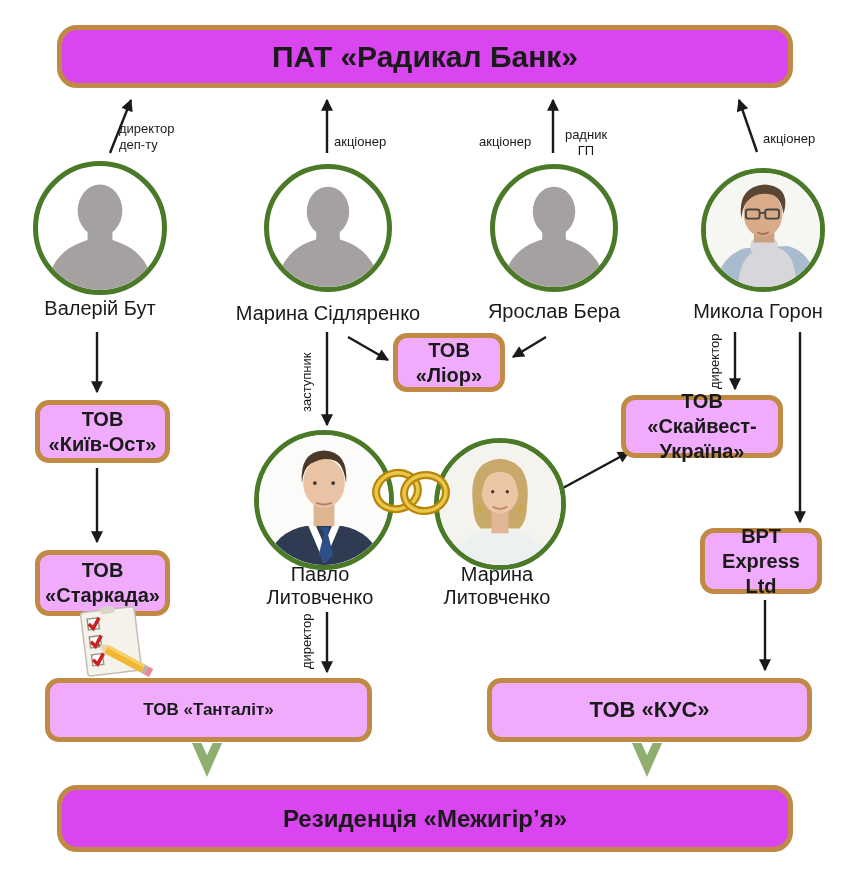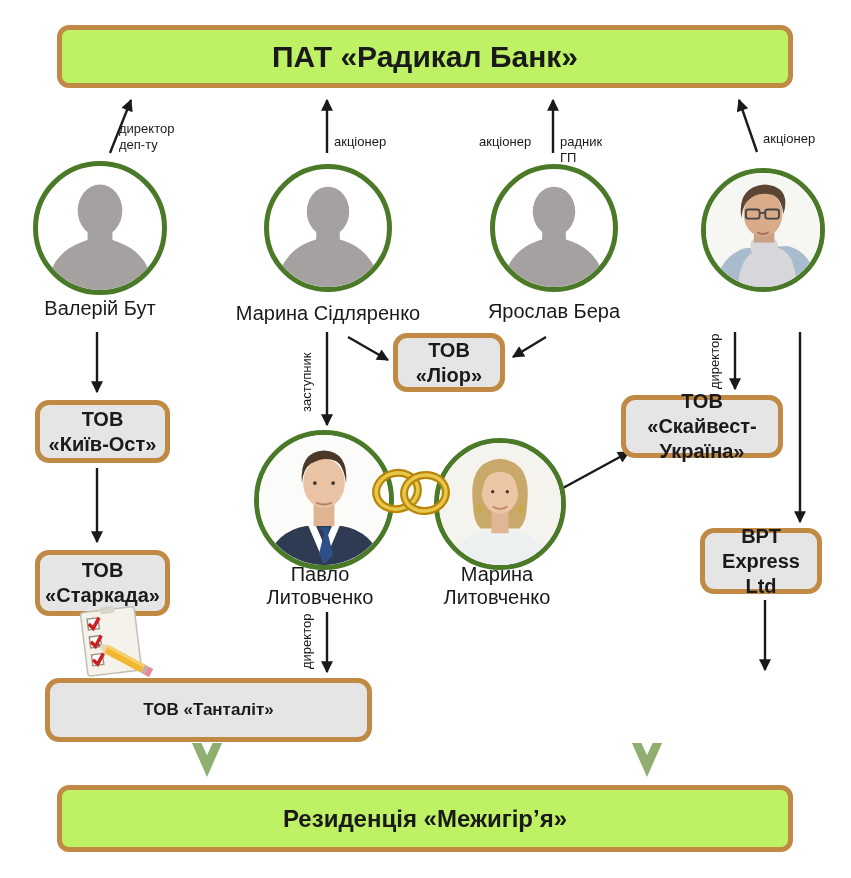--- a/index.html
+++ b/index.html
@@ -1,24 +1,24 @@
 <!DOCTYPE html>
 <html><head>
 <meta charset="utf-8">
 <style>
   html,body{margin:0;padding:0;background:#fff;}
   body{font-family:"Liberation Sans", sans-serif; color:#1a1a1a;}
   .canvas{position:relative;width:851px;height:878px;background:#fff;overflow:hidden;}
   .arrows{position:absolute;left:0;top:0;z-index:1;}
-  .banner{position:absolute;left:57px;width:726px;border:5px solid #C08A45;border-radius:12px;
-          background:#bef264;display:flex;align-items:center;justify-content:center;
+  .banner{position:absolute;left:57px;width:726px;border:5px solid #C08A45;border-radius:20px;
+          background:#d946ef;display:flex;align-items:center;justify-content:center;
           font-weight:bold;z-index:2;text-align:center;}
   .banner.top{top:25px;height:53px;font-size:30px;}
   .banner.bottom{top:785px;height:57px;font-size:24px;}
-  .cbox{position:absolute;border:5px solid #C08A45;border-radius:14px;background:#e5e5e5;
+  .cbox{position:absolute;border:5px solid #C08A45;border-radius:14px;background:#f0abfc;
         display:flex;align-items:center;justify-content:center;text-align:center;
         font-weight:bold;font-size:20px;line-height:1.25;z-index:2;white-space:pre-line;}
   .avatar{position:absolute;border:5px solid #4A7A28;border-radius:50%;background:#fff;
           overflow:hidden;z-index:2;}
   .avatar svg{display:block;width:100%;height:100%;}
   .pname{position:absolute;font-weight:normal;font-size:20px;text-align:center;z-index:3;
          line-height:1.15;white-space:pre-line;}
   .elabel{position:absolute;font-size:13px;font-weight:500;line-height:1.2;z-index:3;white-space:pre-line;}
   .vlabel{position:absolute;font-size:13px;font-weight:500;z-index:3;
           writing-mode:vertical-rl;transform:rotate(180deg);text-align:center;}
@@ -134,47 +134,49 @@
         <ellipse cx="31" cy="31" rx="21" ry="18" stroke="#e8c84a" stroke-width="3.5" transform="rotate(-12 31 31)"></ellipse>
         <ellipse cx="59" cy="33" rx="21" ry="18" stroke="#b8860b" stroke-width="8" transform="rotate(-8 59 33)"></ellipse>
         <ellipse cx="59" cy="33" rx="21" ry="18" stroke="#e8c84a" stroke-width="3.5" transform="rotate(-8 59 33)"></ellipse>
       </g>
     </svg>
   </div>
 
   <div class="pname" style="left:15px;top:297px;width:170px">Валерій Бут</div>
   <div class="pname" style="left:223px;top:302px;width:210px">Марина Сідляренко</div>
   <div class="pname" style="left:469px;top:300px;width:170px">Ярослав Бера</div>
+  <div class="pname" style="left:673px;top:300px;width:170px">Микола Горон</div>
   <div class="pname" style="left:245px;top:563px;width:150px">Павло
 Литовченко</div>
   <div class="pname" style="left:422px;top:563px;width:150px">Марина
 Литовченко</div>
 
   <div class="elabel" style="left:119px;top:121px">директор
 деп-ту</div>
   <div class="elabel" style="left:334px;top:134px">акціонер</div>
   <div class="elabel" style="left:479px;top:134px">акціонер</div>
-  <div class="elabel" style="left:560px;top:134px;width:52px;text-align:left">радник
+  <div class="elabel" style="left:560px;top:127px;width:52px;text-align:center">радник
 ГП</div>
   <div class="elabel" style="left:763px;top:131px">акціонер</div>
   <div class="vlabel" style="left:299px;top:335px;height:95px">заступник</div>
   <div class="vlabel" style="left:707px;top:330px;height:62px">директор</div>
   <div class="vlabel" style="left:299px;top:607px;height:68px">директор</div>
 
   <div class="cbox" style="left:35px;top:400px;width:125px;height:53px">ТОВ
 «Київ-Ост»</div>
   <div class="cbox" style="left:35px;top:550px;width:125px;height:56px">ТОВ
 «Старкада»</div>
   <div class="cbox" style="left:393px;top:333px;width:102px;height:49px">ТОВ
 «Ліор»</div>
   <div class="cbox" style="left:621px;top:395px;width:152px;height:53px">ТОВ «Скайвест-
 Україна»</div>
   <div class="cbox" style="left:700px;top:528px;width:112px;height:56px">ВРТ
 Express Ltd</div>
   <div class="cbox" style="left:45px;top:678px;width:317px;height:54px;font-size:17px">ТОВ «Танталіт»</div>
+  <div class="cbox" style="left:487px;top:678px;width:315px;height:54px;font-size:22px">ТОВ «КУС»</div>
 
   <div class="icon" style="left:64px;top:604px;width:100px;height:74px">
     <svg viewBox="0 0 100 74" width="100" height="74">
       <g transform="rotate(-7 50 37)">
         <rect x="20" y="5" width="54" height="64" rx="3" fill="#f4f2ea" stroke="#c3bfb2" stroke-width="1.5"></rect>
         <rect x="40" y="2" width="14" height="7" rx="2" fill="#d8d4c8"></rect>
         <g fill="#fff" stroke="#9a9688" stroke-width="1.5">
           <rect x="26" y="12" width="11" height="11"></rect>
           <rect x="26" y="30" width="11" height="11"></rect>
           <rect x="26" y="48" width="11" height="11"></rect>

